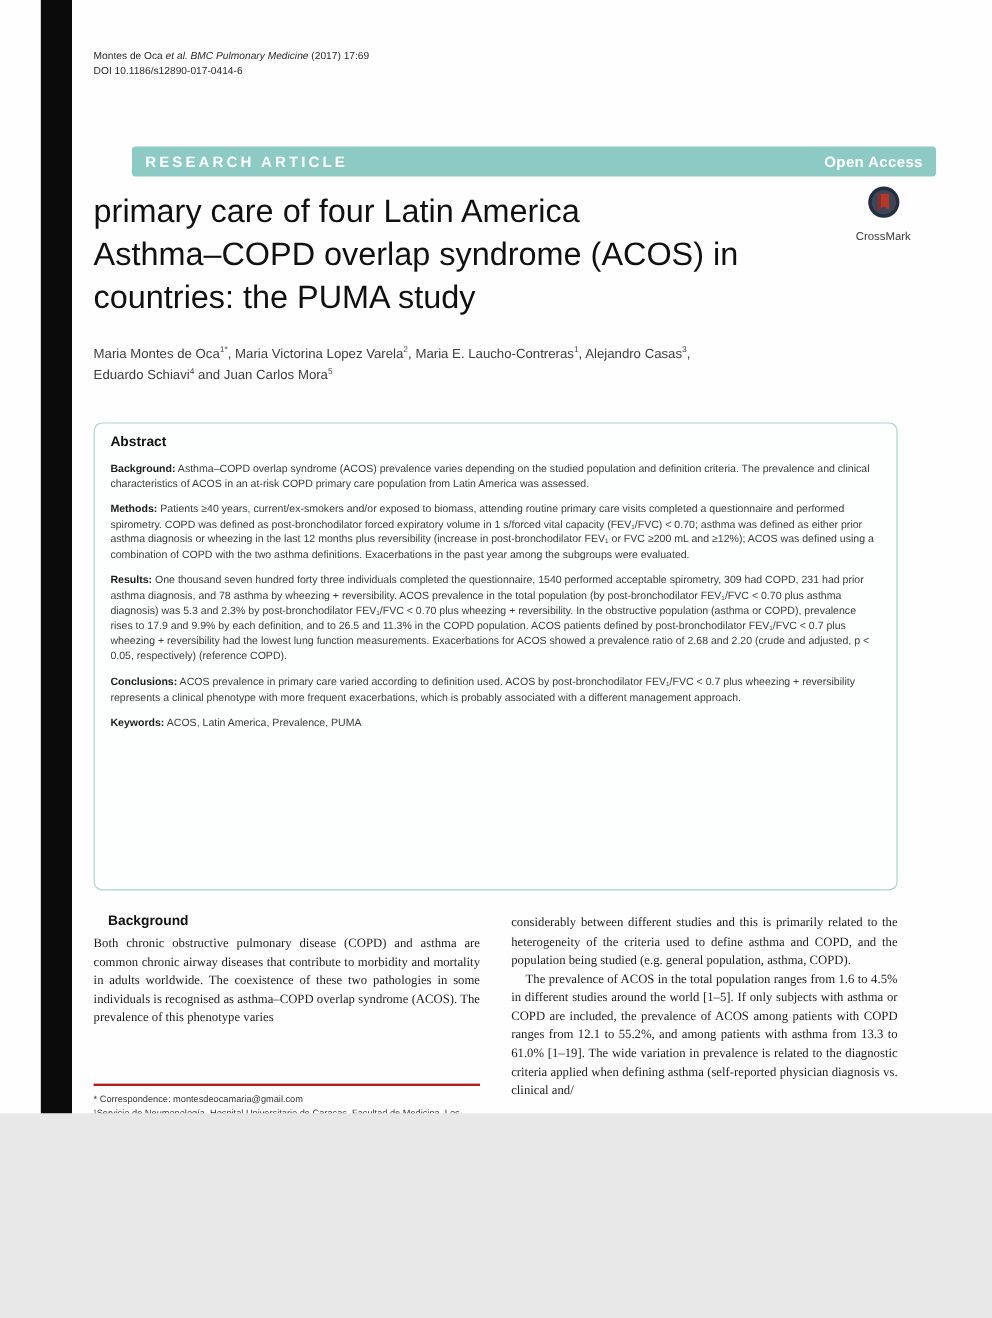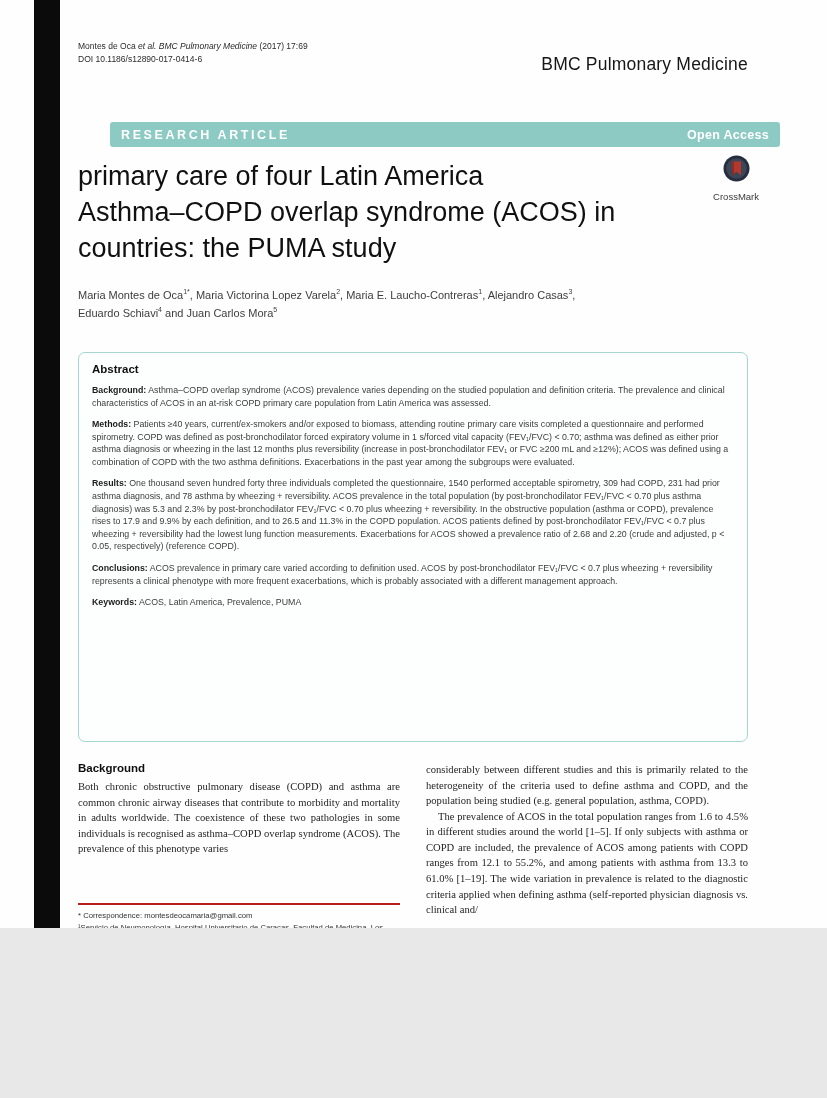--- a/index.html
+++ b/index.html
@@ -38,21 +38,21 @@
     border:1.5px solid #a5d6cf; border-radius:7px; background:#fdfffe; padding:10px 13px 8px;
   }
   .abstract h2 { margin:0 0 9px; font-size:11.5px; color:#111; }
   .abstract p { margin:4px 0 9px; font-size:8.8px; line-height:1.43; color:#3b3b3b; }
   .abstract p b { color:#1c1c1c; }
 
   
   .col { position:absolute; top:762px; width:322px; }
   .col-left { left:78px; }
   .col-right { left:426px; }
-  .sec-heading { font-size:11.5px; font-weight:bold; color:#0f0f0f; margin:0 0 5px; }
+  .sec-heading { font-size:11.5px; font-weight:bold; color:#0f0f0f; margin:0 12px 5px; }
   .body-text {
     font-family:"Liberation Serif", serif; font-size:10.6px; line-height:1.47;
     text-align:justify; color:#1d1d1d; margin:0;
   }
   .body-text.indent { text-indent:12px; }
 
   
   .footnote {
     position:absolute; left:78px; top:903px; width:322px;
     border-top:2px solid #b91c1c; padding-top:5px;
@@ -74,21 +74,20 @@
 </head>
 <body>
 
 <div class="page">
   <div class="black-bar"></div>
 
   <div class="cite">
     <div><span>Montes de Oca </span><span class="it">et al. BMC Pulmonary Medicine</span><span> (2017) 17:69</span></div>
     <div>DOI 10.1186/s12890-017-0414-6</div>
   </div>
-  <div class="journal-name">BMC Pulmonary Medicine</div>
 
   <div class="banner">
     <span class="kind">RESEARCH ARTICLE</span>
     <span class="access">Open Access</span>
   </div>
 
   <div class="title">
     <div>primary care of four Latin America</div>
     <div>Asthma–COPD overlap syndrome (ACOS) in</div>
     <div>countries: the PUMA study</div>

